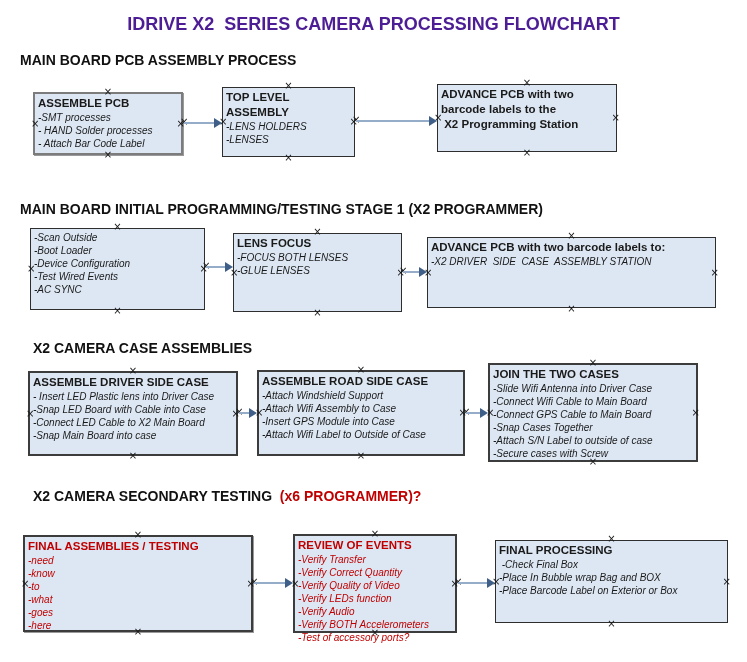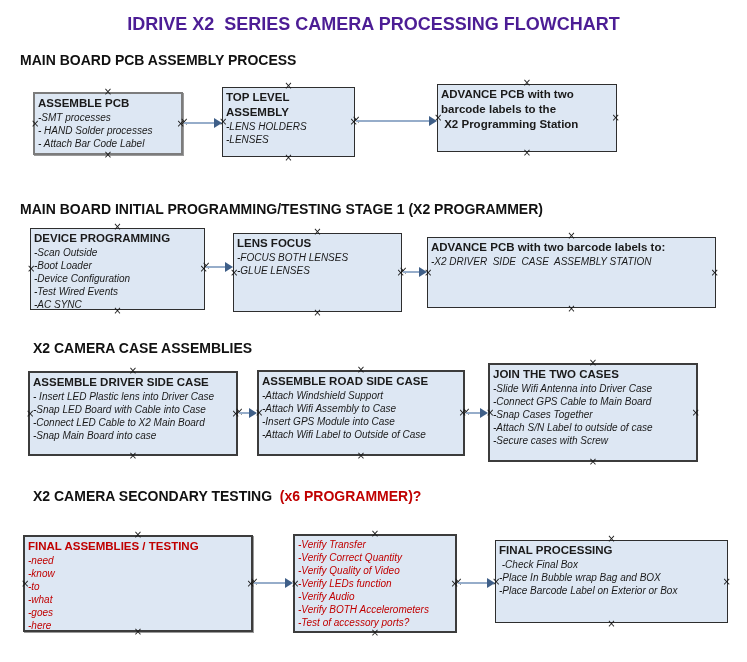--- a/index.html
+++ b/index.html
@@ -87,21 +87,20 @@
     <div class="fbox-items"></div>
   <span class="cp cp-top">×</span>
       <span class="cp cp-bottom">×</span>
       <span class="cp cp-left">×</span>
       <span class="cp cp-right">×</span>
     </div>
 
   <div class="section-heading" style="left:20px;top:201px;">MAIN BOARD INITIAL PROGRAMMING/TESTING STAGE 1 (X2 PROGRAMMER)</div>
 
   <div class="fbox" style="left: 30px; top: 228px; width: 175px; height: 82px; color: rgb(26, 26, 26);">
-    <div class="fbox-title">DEVICE PROGRAMMING</div>
     <div class="fbox-items">
         <div class="fbox-item">-Scan Outside</div>
         <div class="fbox-item">-Boot Loader</div>
         <div class="fbox-item">-Device Configuration</div>
         <div class="fbox-item">-Test Wired Events</div>
         <div class="fbox-item">-AC SYNC</div>
       </div>
   <span class="cp cp-top">×</span>
       <span class="cp cp-bottom">×</span>
       <span class="cp cp-left">×</span>
@@ -158,20 +157,21 @@
   <span class="cp cp-top">×</span>
       <span class="cp cp-bottom">×</span>
       <span class="cp cp-left">×</span>
       <span class="cp cp-right">×</span>
     </div>
 
   <div class="fbox bold2" style="left: 488px; top: 363px; width: 210px; height: 99px; color: rgb(26, 26, 26);">
     <div class="fbox-title">JOIN THE TWO CASES</div>
     <div class="fbox-items">
         <div class="fbox-item">-Slide Wifi Antenna into Driver Case</div>
+        <div class="fbox-item">-Connect Wifi Cable to Main Board</div>
         <div class="fbox-item">-Connect GPS Cable to Main Board</div>
         <div class="fbox-item">-Snap Cases Together</div>
         <div class="fbox-item">-Attach S/N Label to outside of case</div>
         <div class="fbox-item">-Secure cases with Screw</div>
       </div>
   <span class="cp cp-top">×</span>
       <span class="cp cp-bottom">×</span>
       <span class="cp cp-left">×</span>
       <span class="cp cp-right">×</span>
     </div>
@@ -188,20 +188,21 @@
         <div class="fbox-item">-goes</div>
         <div class="fbox-item">-here</div>
       </div>
   <span class="cp cp-top">×</span>
       <span class="cp cp-bottom">×</span>
       <span class="cp cp-left">×</span>
       <span class="cp cp-right">×</span>
     </div>
 
   <div class="fbox bold2" style="left: 293px; top: 534px; width: 164px; height: 99px; color: rgb(192, 0, 0);">
+    <div class="fbox-title">REVIEW OF EVENTS</div>
     <div class="fbox-items">
         <div class="fbox-item">-Verify Transfer</div>
         <div class="fbox-item">-Verify Correct Quantity</div>
         <div class="fbox-item">-Verify Quality of Video</div>
         <div class="fbox-item">-Verify LEDs function</div>
         <div class="fbox-item">-Verify Audio</div>
         <div class="fbox-item">-Verify BOTH Accelerometers</div>
         <div class="fbox-item">-Test of accessory ports?</div>
       </div>
   <span class="cp cp-top">×</span>

